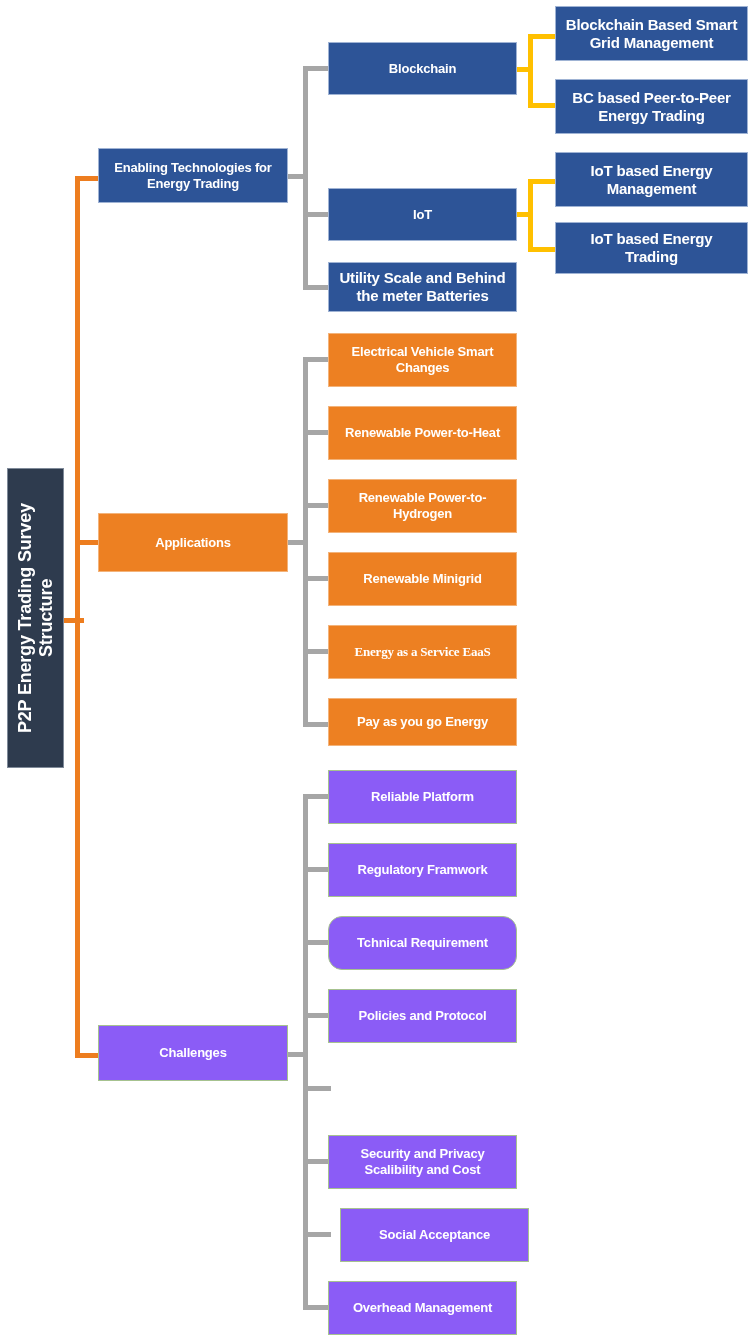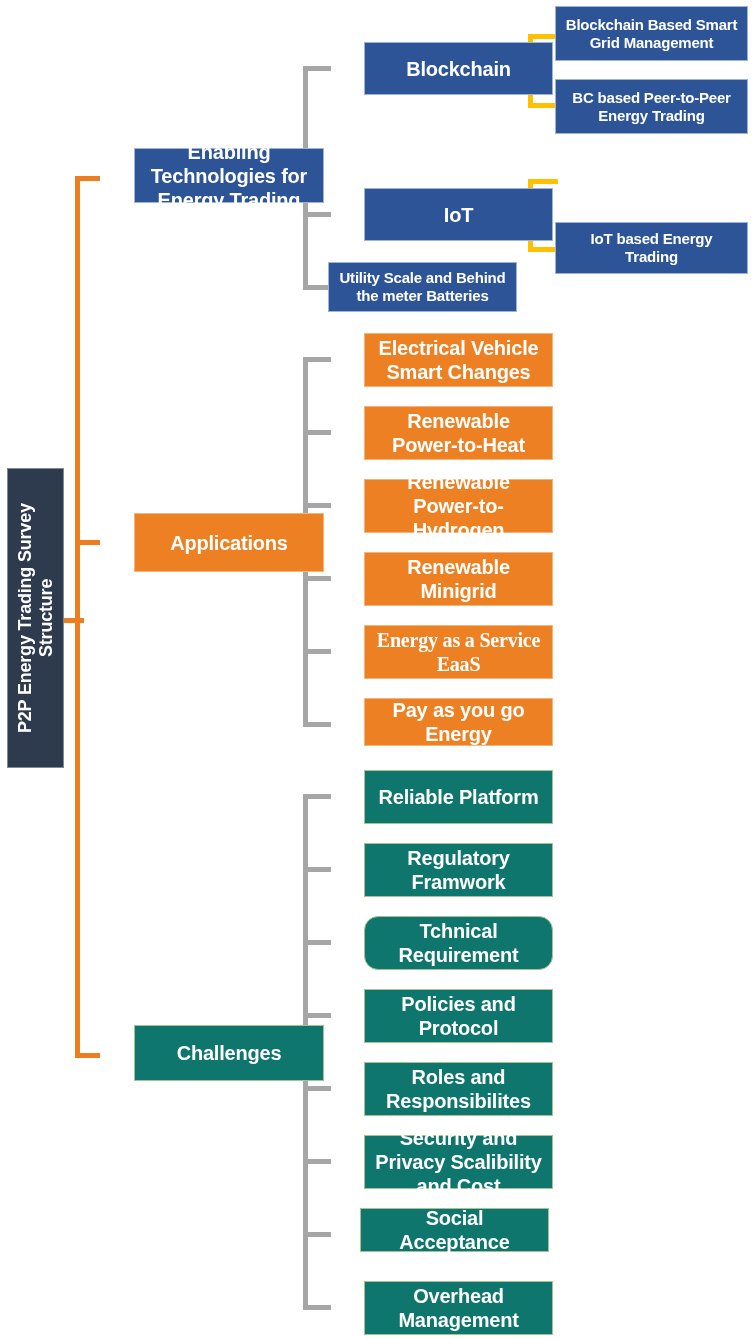--- a/index.html
+++ b/index.html
@@ -14,35 +14,35 @@
     justify-content:center;
     text-align:center;
     color:#ffffff;
     font-weight:700;
     line-height:1.2;
     letter-spacing:-0.2px;
     padding:2px 8px;
   }
   .blue{background:#2d5497;border:1px solid #9fb3d4;}
   .orange{background:#ed8022;border:1px solid #f3b37a;}
-  .green{background:#0f766e;border:1px solid #a6c28f;}
+  .green{background:#8b5cf6;border:1px solid #a6c28f;}
   .root{
     background:#2e3b4e;border:1px solid #7f8a99;
     writing-mode:vertical-rl;
     transform:rotate(180deg);
     line-height:1.15;
   }
 
   .conn{position:absolute;}
   .h{height:5px;}
   .v{width:5px;}
   .c-orange{background:#ed7d1f;}
   .c-gray{background:#a6a6a6;}
   .c-yellow{background:#ffc000;}
-  .fs16{font-size:20px;margin-left:36px;}
+  .fs16{font-size:13px;}
   .fs15{font-size:15px;}
   .fs18{font-size:18px;}
 </style>
 </head>
 <body>
 
 <div id="canvas">
 
   <div class="conn h c-orange" style="left:62px;top:618px;width:22px;"></div>
   <div class="conn v c-orange" style="left:75px;top:178px;height:880px;"></div>
@@ -97,20 +97,21 @@
   <div class="node blue fs16" style="left:328px;top:42px;width:189px;height:53px;">Blockchain</div>
 
   <div class="node blue fs16" style="left:328px;top:188px;width:189px;height:53px;">IoT</div>
 
   <div class="node blue fs15" style="left:328px;top:262px;width:189px;height:50px;">Utility Scale and Behind the meter Batteries</div>
 
   <div class="node blue fs15" style="left:555px;top:6px;width:193px;height:55px;">Blockchain Based Smart Grid Management</div>
 
   <div class="node blue fs15" style="left:555px;top:79px;width:193px;height:55px;">BC based Peer-to-Peer Energy Trading</div>
 
+  <div class="node blue fs15" style="left:555px;top:152px;width:193px;height:55px;">IoT based Energy Management</div>
 
   <div class="node blue fs15" style="left:555px;top:222px;width:193px;height:52px;">IoT based Energy Trading</div>
 
   <div class="node orange fs16" style="left:328px;top:333px;width:189px;height:54px;">Electrical Vehicle Smart Changes</div>
 
   <div class="node orange fs16" style="left:328px;top:406px;width:189px;height:54px;">Renewable Power-to-Heat</div>
 
   <div class="node orange fs16" style="left:328px;top:479px;width:189px;height:54px;">Renewable Power-to-Hydrogen</div>
 
   <div class="node orange fs16" style="left:328px;top:552px;width:189px;height:54px;">Renewable Minigrid</div>
@@ -120,21 +121,20 @@
   <div class="node orange fs16" style="left:328px;top:698px;width:189px;height:48px;">Pay as you go Energy</div>
 
   <div class="node green fs16" style="left:328px;top:770px;width:189px;height:54px;">Reliable Platform</div>
 
   <div class="node green fs16" style="left:328px;top:843px;width:189px;height:54px;">Regulatory Framwork</div>
 
   <div class="node green fs16" style="left:328px;top:916px;width:189px;height:54px;border-radius:14px;">Tchnical Requirement</div>
 
   <div class="node green fs16" style="left:328px;top:989px;width:189px;height:54px;">Policies and Protocol</div>
 
-  <div class="node green fs16" style="left:328px;top:1062px;width:189px;height:54px;">Roles and Responsibilites</div>
 
   <div class="node green fs16" style="left:328px;top:1135px;width:189px;height:54px;">Security and Privacy Scalibility and Cost</div>
 
-  <div class="node green fs16" style="left:324px;top:1208px;width:189px;height:44px;">Social Acceptance</div>
+  <div class="node green fs16" style="left:340px;top:1208px;width:189px;height:54px;">Social Acceptance</div>
 
   <div class="node green fs16" style="left:328px;top:1281px;width:189px;height:54px;">Overhead Management</div>
 
 </div>
 
 </body></html>

